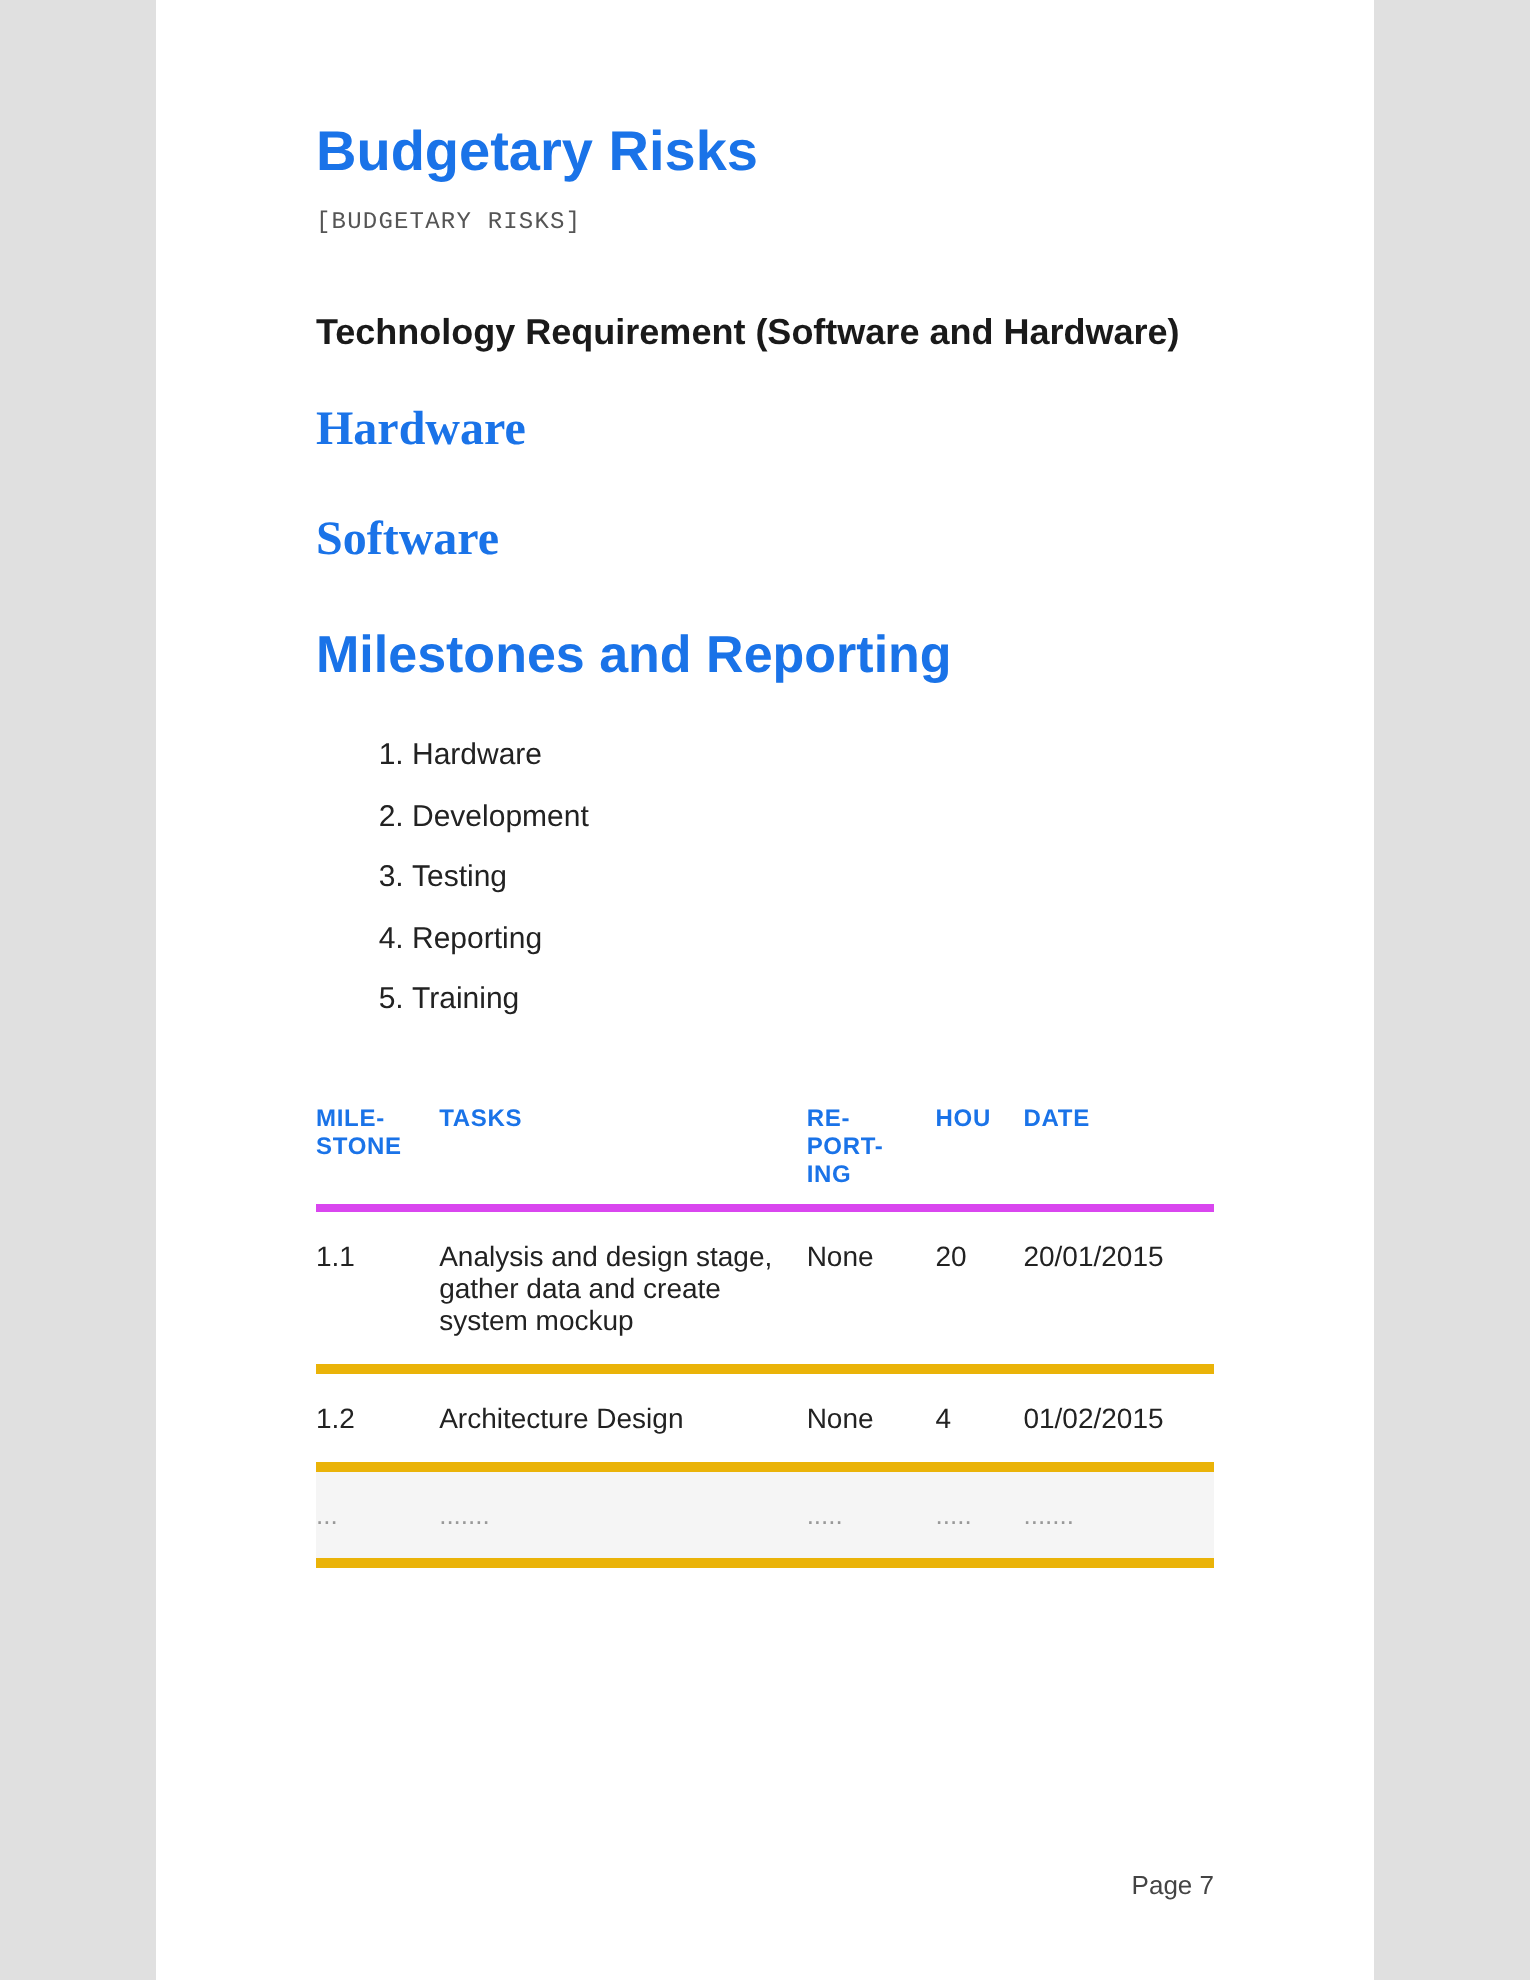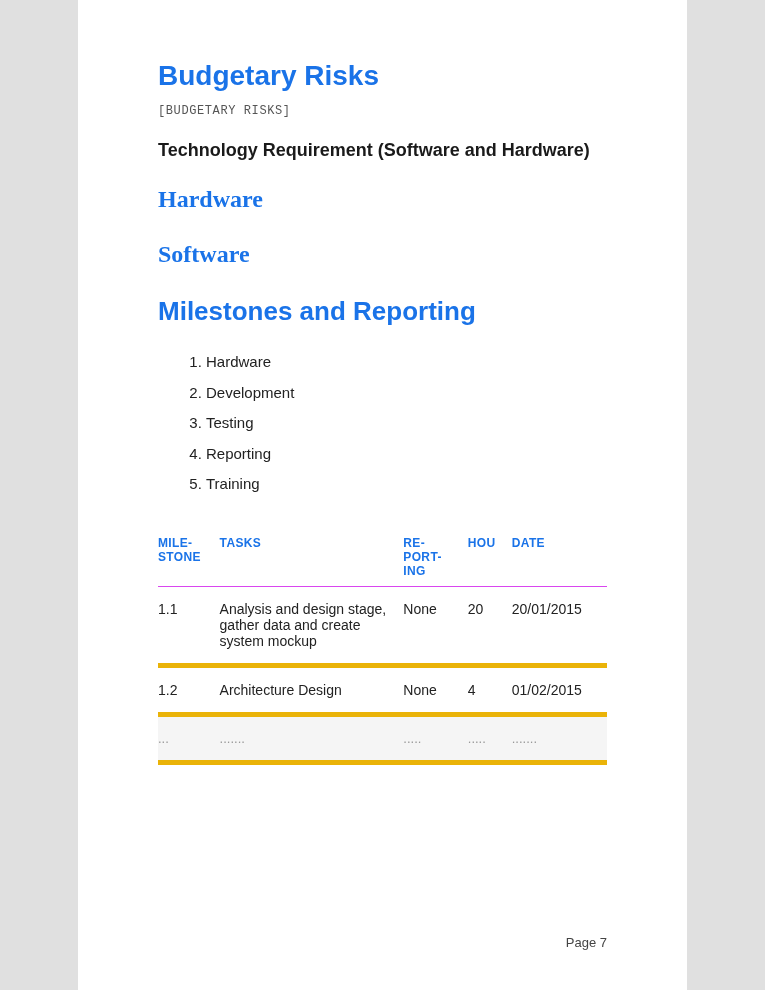--- a/index.html
+++ b/index.html
@@ -29,21 +29,21 @@
       font-size: 28px;
       font-weight: bold;
       color: #1a73e8;
       margin-bottom: 12px;
     }
 
     .tag-label {
       font-size: 12px;
       color: #555;
       letter-spacing: 0.05em;
-      margin-bottom: 20px;
+      margin-bottom: 36px;
       font-family: 'Courier New', monospace;
     }
 
     .sub-heading {
       font-size: 18px;
       font-weight: bold;
       color: #1a1a1a;
       margin-bottom: 24px;
       line-height: 1.35;
     }
@@ -75,21 +75,21 @@
       line-height: 1.5;
     }
 
     .milestone-table {
       width: 100%;
       border-collapse: collapse;
       margin-bottom: 40px;
     }
 
     .milestone-table thead tr {
-      border-bottom: 1px solid #d946ef;
+      border-bottom: 4px solid #d946ef;
     }
 
     .milestone-table th {
       font-size: 12px;
       font-weight: bold;
       color: #1a73e8;
       text-align: left;
       padding: 8px 10px 8px 0;
       vertical-align: top;
       letter-spacing: 0.03em;

